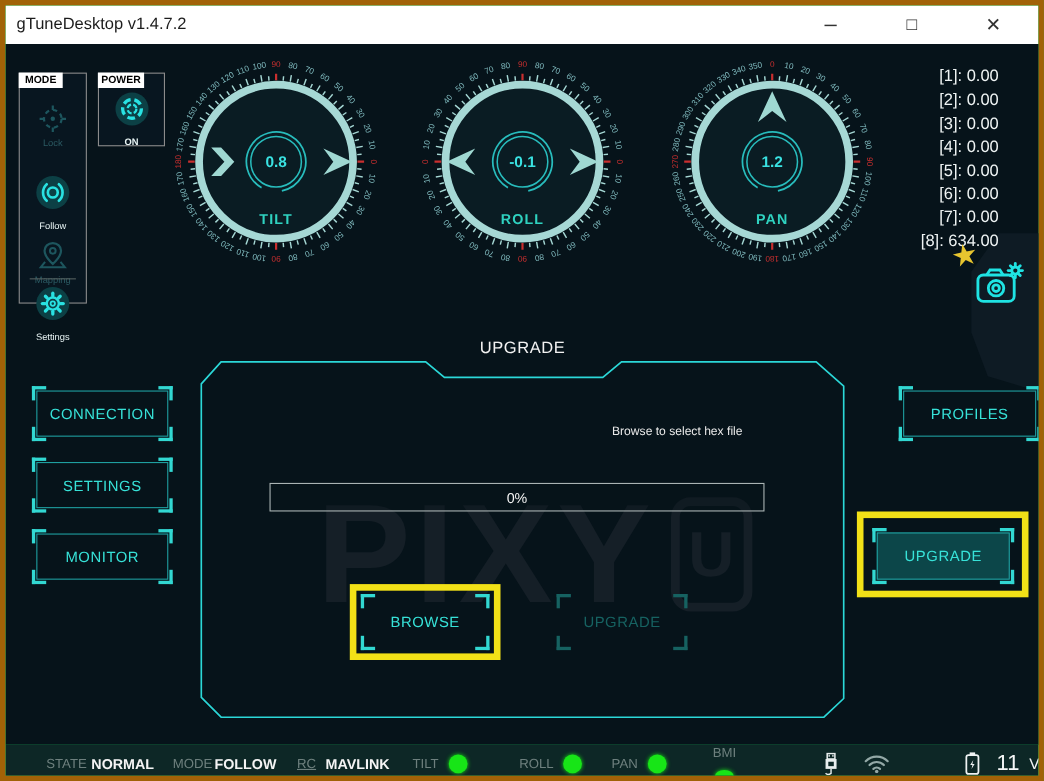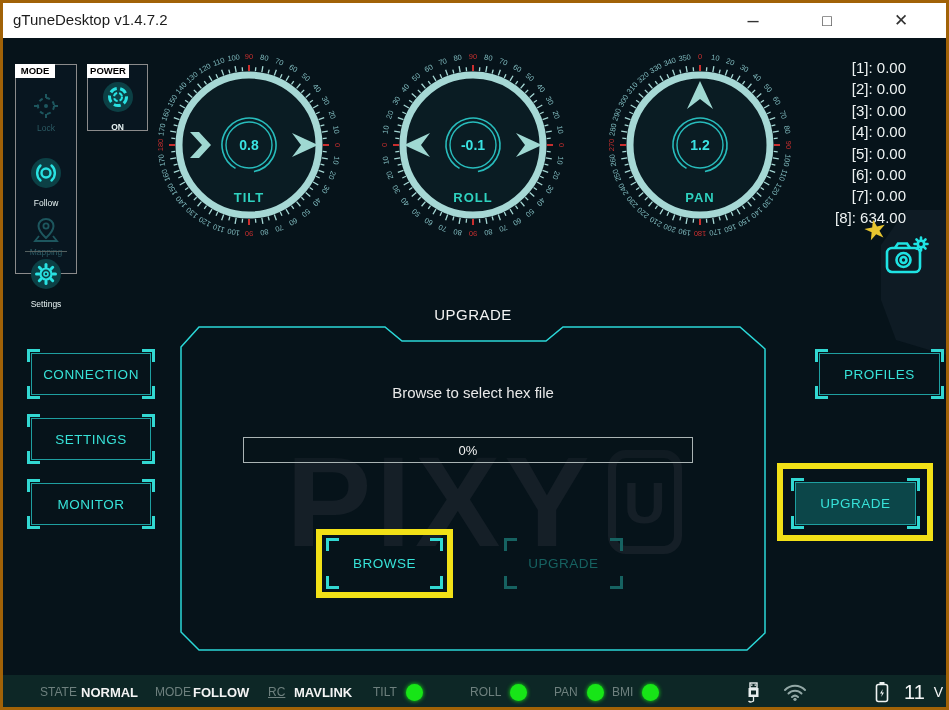--- a/index.html
+++ b/index.html
@@ -1,20 +1,20 @@
 <!DOCTYPE html>
 <html><head>
 <meta charset="utf-8">
 <style>
   * { margin:0; padding:0; box-sizing:border-box; }
   html,body { background:#222; }
   body { font-family:"Liberation Sans", sans-serif; }
 
   .window { position:relative; width:949px; height:710px; background:#22c55e;
-            border:3px solid #a16207; overflow:hidden; }
+            border:5px solid #a16207; overflow:hidden; }
 
   
   .titlebar { position:relative; height:35px; background:#ffffff; }
   .titlebar .title { position:absolute; left:10px; top:8px; font-size:15px; color:#1c1c1c; }
   .winbtn { position:absolute; top:0; width:40px; height:35px; display:flex; align-items:center;
             justify-content:center; color:#333; cursor:default; }
   .winbtn.min { left:730px; font-size:20px; }
   .winbtn.max { left:804px; font-size:16px; }
   .winbtn.close { left:878px; font-size:17px; }
 
@@ -47,22 +47,22 @@
             font-size:15px; line-height:21.4px; }
 
   
   .star { position:absolute; left:860px; top:176px; font-size:27px; color:#e7c52f;
           transform:rotate(-12deg); }
   .camera { position:absolute; left:882px; top:198px; cursor:pointer; }
 
   
   .tab-title { position:absolute; left:370px; top:268px; width:200px; text-align:center;
                color:#f2f2f2; font-size:15px; letter-spacing:0.5px; }
-  .instruction { position:absolute; left:270px; top:346px; width:400px; text-align:center;
-                 color:#e9e9e9; font-size:15px; }
+  .instruction { position:absolute; left:270px; top:346px; width:400px; text-align:right;
+                 color:#e9e9e9; font-size:11px; }
   .progress { position:absolute; left:240px; top:399px; width:450px; height:26px;
               border:1px solid #aab4b4; background:rgba(8,19,26,0.35); display:flex;
               align-items:center; justify-content:center; z-index:2; }
   .progress .pct { color:#f2f2f2; font-size:13px; }
 
   
   .watermark { position:absolute; left:283px; top:400px; display:flex; align-items:center;
                color:#151f27; z-index:0; }
   .watermark .wm-text { font-size:128px; font-weight:bold; letter-spacing:4px; line-height:1; }
   .watermark .wm-ubox { width:74px; height:104px; border:8px solid #151f27; border-radius:18px;
@@ -693,18 +693,18 @@
         <span class="sb-dot" style="background: rgb(23, 229, 23); box-shadow: rgb(23, 229, 23) 0px 0px 4px;"></span>
       </span>
       <span class="sb-item" style="left: 467px;">
         <span class="sb-label">ROLL</span>
         <span class="sb-dot" style="background: rgb(23, 229, 23); box-shadow: rgb(23, 229, 23) 0px 0px 4px;"></span>
       </span>
       <span class="sb-item" style="left: 551px;">
         <span class="sb-label">PAN</span>
         <span class="sb-dot" style="background: rgb(23, 229, 23); box-shadow: rgb(23, 229, 23) 0px 0px 4px;"></span>
       </span>
-      <span class="sb-item" style="left: 609px;">
+      <span class="sb-item" style="left: 643px; flex-direction: column;">
         <span class="sb-label">BMI</span>
         <span class="sb-dot" style="background: rgb(23, 229, 23); box-shadow: rgb(23, 229, 23) 0px 0px 4px;"></span>
       </span>
     </div>
 </div>
 
 </body></html>

